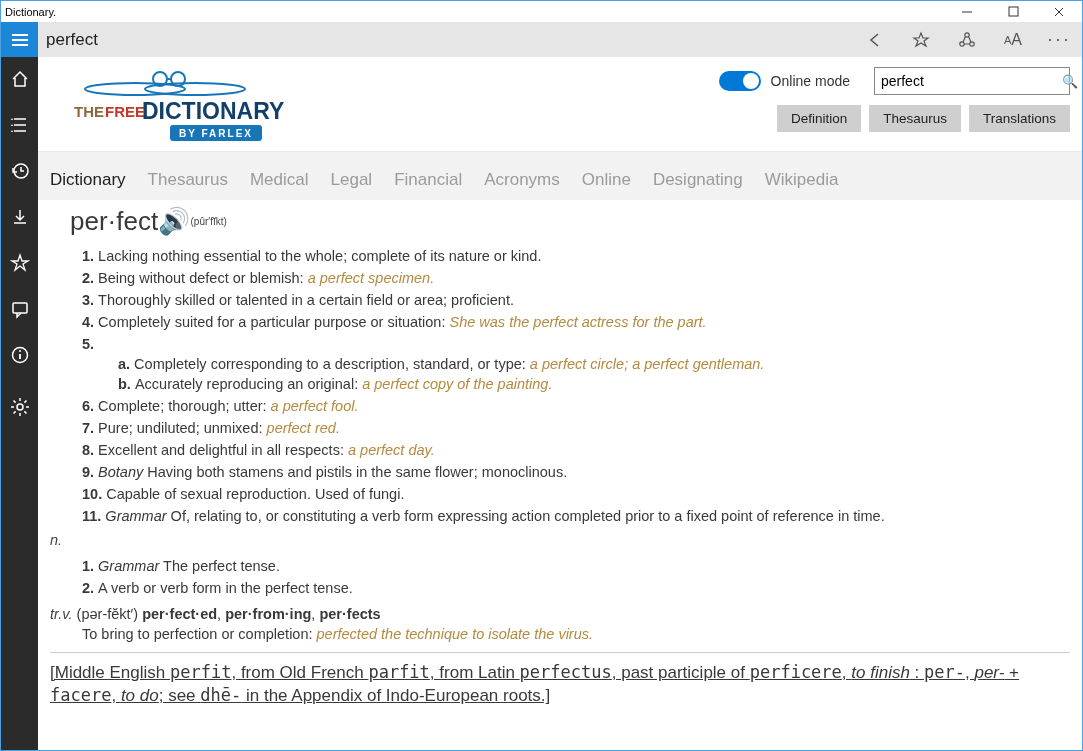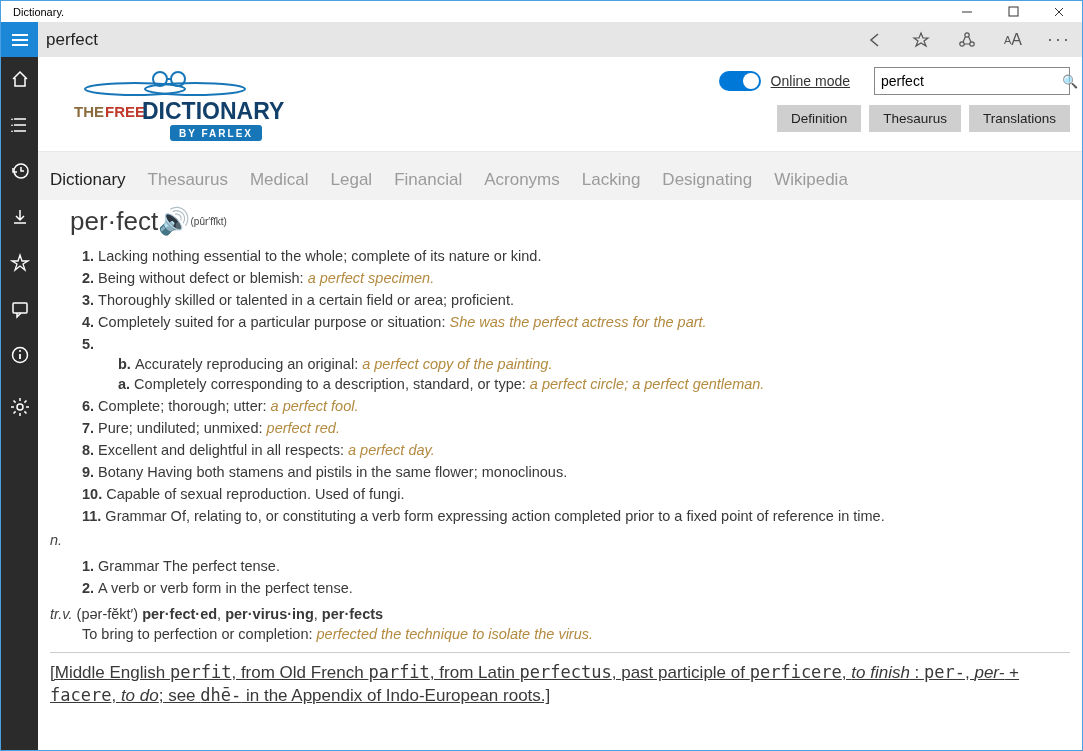--- a/index.html
+++ b/index.html
@@ -1,19 +1,19 @@
 <!DOCTYPE html>
 <html><head>
 <meta charset="utf-8">
 <style>
 * { margin: 0; padding: 0; box-sizing: border-box; font-family: "Segoe UI", Tahoma, sans-serif; }
 html, body { width: 1083px; height: 751px; overflow: hidden; background: #fff; }
 
 
-.titlebar { height: 22px; background: #fff; display: flex; align-items: center; border: 1px solid #4aa0e0; border-bottom: none; font-size: 11px; padding-left: 12px; }
+.titlebar { height: 22px; background: #fff; display: flex; align-items: center; border: 1px solid #4aa0e0; border-bottom: none; font-size: 11px; padding-left: 4px; }
 .titlebar .title { flex: 1; }
 .titlebar .ctrl { width: 46px; height: 22px; display: flex; align-items: center; justify-content: center; }
 .titlebar svg { stroke: #333; fill: none; }
 
 
 .approw { height: 35px; display: flex; align-items: stretch; border-left: 1px solid #4aa0e0; border-right: 1px solid #4aa0e0; }
 .hamburger { width: 37px; background: #1b87d6; display: flex; align-items: center; justify-content: center; }
 .hamburger svg { stroke: #fff; }
 .wordbar { flex: 1; background: #e6e6e6; display: flex; align-items: center; padding-left: 8px; font-size: 17px; color: #222; }
 .righticons { background: #e6e6e6; display: flex; align-items: center; }
@@ -30,21 +30,21 @@
 
 .content { flex: 1; background: #fff; display: flex; flex-direction: column; overflow: hidden; }
 
 
 .header { padding: 10px 12px 0 12px; display: flex; align-items: flex-start; }
 .logo { width: 260px; }
 .header-right { margin-left: auto; display: flex; flex-direction: column; align-items: flex-end; gap: 10px; }
 .onlinemode { display: flex; align-items: center; gap: 10px; margin-right: 4px; }
 .toggle { width: 42px; height: 20px; background: #0078d7; border-radius: 10px; position: relative; }
 .toggle::after { content: ""; position: absolute; right: 2px; top: 2px; width: 16px; height: 16px; background: #fff; border-radius: 50%; }
-.onlinemode span { font-size: 14px; color: #333; text-decoration: underline; }
+.onlinemode span { font-size: 14px; color: #333; }
 .searchbox { width: 196px; height: 28px; border: 1px solid #888; display: flex; align-items: center; padding: 0 6px; font-size: 14px; }
 .searchbox input { border: none; outline: none; flex: 1; font-size: 14px; }
 .searchbox .mag { color: #666; font-size: 13px; }
 .modebtns { display: flex; gap: 8px; }
 .mbtn { background: #cfcfcf; border: none; padding: 6px 14px; font-size: 13.5px; color: #222; }
 
 
 .cats { padding: 12px 12px 0 12px; background: #f2f2f2; border-top: 1px solid #e8e8e8; }
 .cats-inner { display: flex; gap: 22px; font-size: 17px; padding: 6px 0 10px 0; }
 .cats-inner .cat { color: #9b9b9b; }
@@ -55,21 +55,21 @@
 .headword { font-size: 26px; color: #393939; display: flex; align-items: center; gap: 0; margin-left: 20px; }
 .pron { font-size: 10px; color: #444; }
 .speak { color: #3a74c4; }
 .pos { font-style: italic; color: #444; margin-top: 4px; }
 ol.defs { list-style: none; padding-left: 32px; margin-top: 6px; }
 ol.defs > li { margin: 2px 0; }
 ol.defs .num { font-weight: bold; color: #393939; margin-right: 4px; }
 ol.sub { list-style: none; padding-left: 36px; }
 ol.sub .let { font-weight: bold; margin-right: 4px; }
 .ex { color: #b38a3f; font-style: italic; }
-.field { }
+.field { font-style: italic; }
 .trv { margin-top: 6px; }
 .trv .phon { font-style: normal; }
 .trv .forms b { font-weight: bold; }
 hr.thin { border: none; border-top: 1px solid #ccc; margin: 8px 0; width: 100%; }
 .etym { font-size: 17px; color: #393939; text-decoration: underline; }
 .code { font-family: "Consolas", monospace; }
 </style>
 </head>
 <body>
 
@@ -218,61 +218,61 @@
     </div>
 
     <div class="cats">
       <div class="cats-inner">
         <span class="cat active">Dictionary</span>
         <span class="cat">Thesaurus</span>
         <span class="cat">Medical</span>
         <span class="cat">Legal</span>
         <span class="cat">Financial</span>
         <span class="cat">Acronyms</span>
-        <span class="cat">Lacking</span>
+        <span class="cat">Online</span>
         <span class="cat">Designating</span>
         <span class="cat">Wikipedia</span>
       </div>
     </div>
 
     <div class="entry">
       <div class="headword">
         <span>per·fect</span>
         <span class="speak">🔊</span>
         <span class="pron">(pûr′fĭkt)</span>
       </div>
 
       <ol class="defs" id="defs-adj">
           <li><span class="num">1.</span><span>Lacking nothing essential to the whole; complete of its nature or kind.</span></li>
           <li><span class="num">2.</span><span>Being without defect or blemish: </span><span class="ex">a perfect specimen.</span></li>
           <li><span class="num">3.</span><span>Thoroughly skilled or talented in a certain field or area; proficient.</span></li>
           <li><span class="num">4.</span><span>Completely suited for a particular purpose or situation: </span><span class="ex">She was the perfect actress for the part.</span></li>
           <li><span class="num">5.</span><span></span><ol class="sub">
+              <li><span class="let">a.</span><span>Completely corresponding to a description, standard, or type: </span><span class="ex">a perfect circle; a perfect gentleman.</span></li>
               <li><span class="let">b.</span><span>Accurately reproducing an original: </span><span class="ex">a perfect copy of the painting.</span></li>
-              <li><span class="let">a.</span><span>Completely corresponding to a description, standard, or type: </span><span class="ex">a perfect circle; a perfect gentleman.</span></li>
             </ol></li>
           <li><span class="num">6.</span><span>Complete; thorough; utter: </span><span class="ex">a perfect fool.</span></li>
           <li><span class="num">7.</span><span>Pure; undiluted; unmixed: </span><span class="ex">perfect red.</span></li>
           <li><span class="num">8.</span><span>Excellent and delightful in all respects: </span><span class="ex">a perfect day.</span></li>
           <li><span class="num">9.</span><span class="field">Botany</span><span> Having both stamens and pistils in the same flower; monoclinous.</span></li>
           <li><span class="num">10.</span><span>Capable of sexual reproduction. Used of fungi.</span></li>
           <li><span class="num">11.</span><span class="field">Grammar</span><span> Of, relating to, or constituting a verb form expressing action completed prior to a fixed point of reference in time.</span></li>
         </ol>
 
       <div class="pos">n.</div>
       <ol class="defs" id="defs-n">
           <li><span class="num">1.</span><span class="field">Grammar</span><span> The perfect tense.</span></li>
           <li><span class="num">2.</span><span>A verb or verb form in the perfect tense.</span></li>
         </ol>
 
       <div class="trv">
         <span class="pos" style="display:inline">tr.v.</span>
         <span class="phon">(pər-fĕkt′)</span>
         <span class="forms">
-          <b>per·fect·ed</b><span>, </span><b>per·virus·ing</b><span>, </span><b>per·fects</b>
+          <b>per·fect·ed</b><span>, </span><b>per·from·ing</b><span>, </span><b>per·fects</b>
         </span>
         <div style="padding-left:32px">
           <span>To bring to perfection or completion: </span><span class="ex">perfected the technique to isolate the virus.</span>
         </div>
       </div>
 
       <hr class="thin">
 
       <div class="etym">
         <span>[Middle English </span><span class="code">perfit</span><span>, from Old French </span><span class="code">parfit</span><span>, from Latin </span><span class="code">perfectus</span><span>, past participle of </span><span class="code">perficere</span><span>, </span><i>to finish</i><span> : </span><span class="code">per-</span><span>, </span><i>per-</i><span> + </span><span class="code">facere</span><span>, </span><i>to do</i><span>; see </span><span class="code">dhē-</span><span> in the Appendix of Indo-European roots.]</span>

